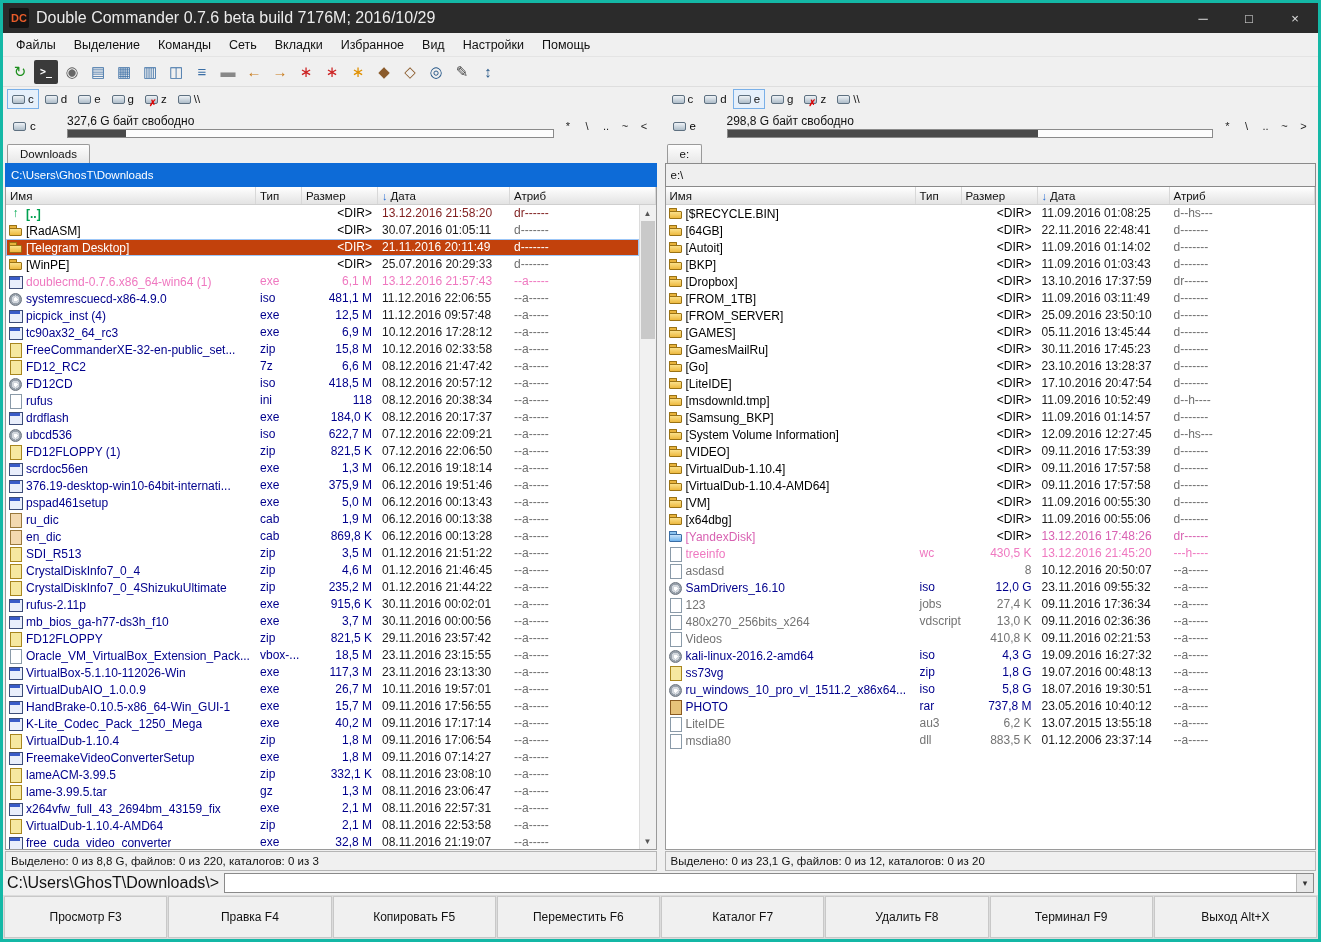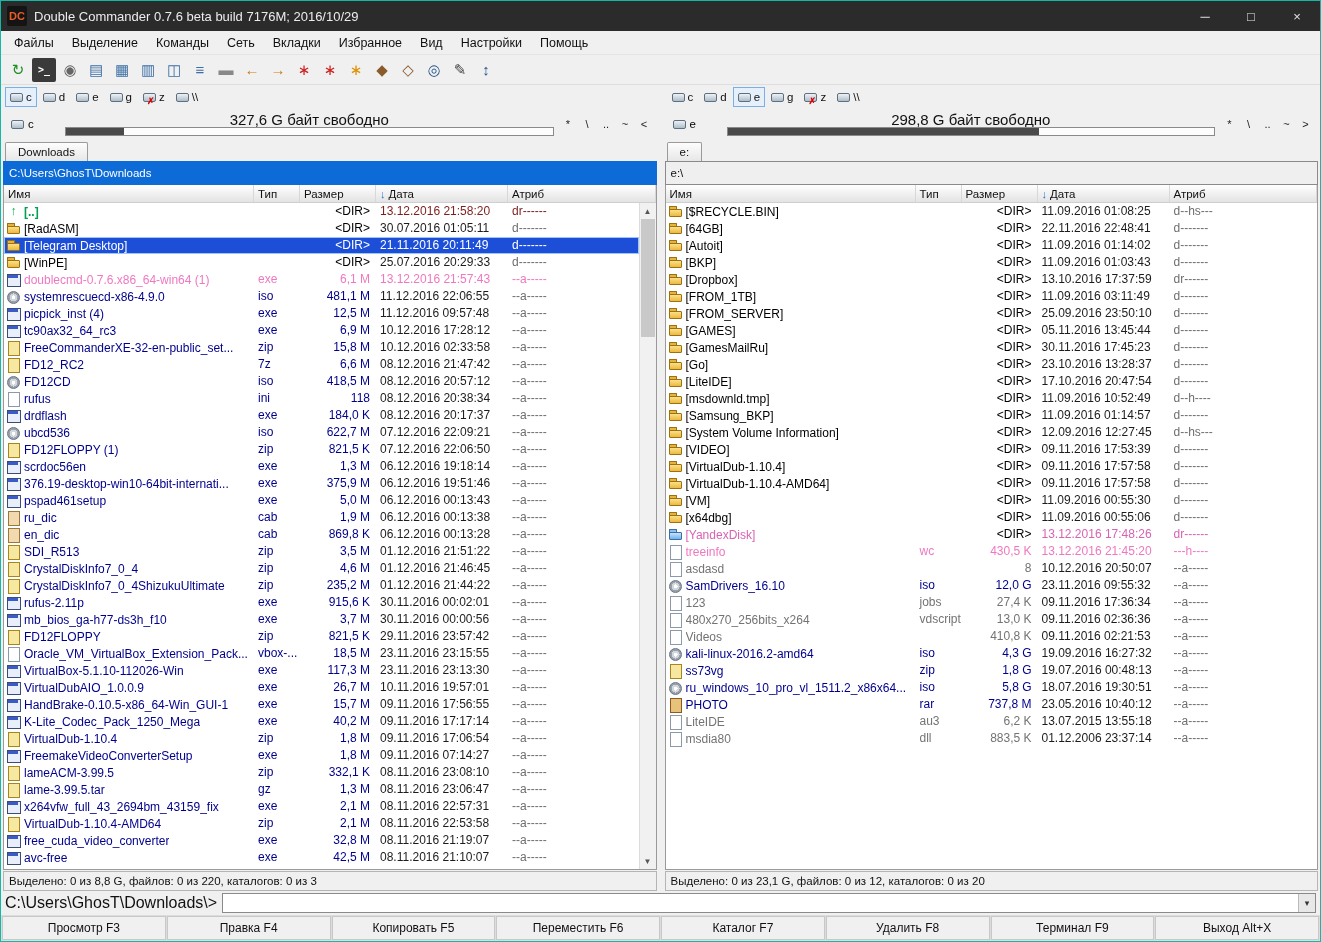--- a/index.html
+++ b/index.html
@@ -1,23 +1,23 @@
 <!DOCTYPE html>
 <html><head>
 <meta charset="utf-8">
 <style>
   *{box-sizing:border-box}
   html,body{margin:0;padding:0;width:1321px;height:942px;overflow:hidden;background:#666}
   body{font-family:"Liberation Sans",sans-serif}
-  .window{width:1321px;height:942px;display:flex;flex-direction:column;background:#f0f0f0;border:1px solid #14b8a6;overflow:hidden}
+  .window{width:1321px;height:942px;display:flex;flex-direction:column;background:#f0f0f0;border:3px solid #14b8a6;overflow:hidden}
 
   
   .titlebar{height:30px;flex:none;background:#2b2b2b;display:flex;align-items:center;color:#fff}
   .logo{width:20px;height:20px;margin:0 7px 0 6px;background:#141414;color:#e85c2a;font-weight:700;font-size:11px;display:flex;align-items:center;justify-content:center;border-radius:2px;flex:none}
-  .title-text{font-size:13px;color:#ececec;white-space:nowrap}
+  .title-text{font-size:16px;color:#ececec;white-space:nowrap}
   .win-controls{margin-left:auto;display:flex;height:100%}
   .wc{width:46px;display:flex;align-items:center;justify-content:center;font-size:13px;color:#e0e0e0}
 
   
   .menubar{height:24px;flex:none;display:flex;align-items:center;padding-left:4px;background:#f0f0f0;border-bottom:1px solid #e4e4e4}
   .menu-item{padding:3px 9px;font-size:12.5px;color:#101010;white-space:nowrap}
   .toolbar{height:30px;flex:none;display:flex;align-items:center;gap:2px;padding-left:5px;background:#f0f0f0;border-bottom:1px solid #dedede}
   .tb-btn{width:24px;height:24px;display:flex;align-items:center;justify-content:center;border:1px solid transparent;border-radius:2px;flex:none}
   .tb-glyph{font-size:15px;line-height:1}
   .tb-dark{border-radius:2px}
@@ -30,21 +30,21 @@
 
   .drivebar{height:24px;flex:none;display:flex;align-items:center;gap:1px;padding:1px 2px}
   .drive-btn{height:20px;min-width:27px;padding:0 4px;display:flex;align-items:center;gap:3px;border:1px solid transparent;font-size:11.5px;position:relative;color:#111}
   .drive-btn.active{background:#e6f0fb;border:1px solid #7ab0e8}
   .drv-glyph{width:13px;height:9px;background:linear-gradient(#eef2f6,#aebdc9);border:1px solid #5e7080;border-radius:2px;flex:none}
   .drv-x{position:absolute;left:8px;top:9px;font-size:9px;line-height:9px;color:#d00;font-weight:700}
 
   .freespace{height:30px;flex:none;display:flex;align-items:center;gap:6px;padding:0 4px}
   .drive-combo{display:flex;align-items:center;gap:4px;flex:none;width:52px;padding-left:4px;font-size:11.5px}
   .fs-center{flex:1;display:flex;flex-direction:column;justify-content:center;gap:1px;min-width:0}
-  .fs-text{font-size:15px;text-align:center;line-height:13px;color:#111;white-space:nowrap}
+  .fs-text{font-size:12px;text-align:left;line-height:13px;color:#111;white-space:nowrap}
   .gauge{height:9px;border:1px solid #8a8a8a;background:#fdfdfd;position:relative}
   .gauge-fill{position:absolute;left:0;top:0;bottom:0;background:#4a4a4a}
   .fs-nav{display:flex;gap:2px;flex:none}
   .fs-btn{min-width:17px;height:17px;display:flex;align-items:center;justify-content:center;font-size:11px;color:#222;border:1px solid transparent}
 
   .tabsbar{height:22px;flex:none;display:flex;align-items:flex-end;padding-left:2px}
   .tab{height:19px;padding:0 12px;display:flex;align-items:center;font-size:11.5px;color:#111;background:linear-gradient(#fdfdfd,#e7e7e7);border:1px solid #9a9a9a;border-bottom:none;border-radius:2px 2px 0 0;white-space:nowrap}
 
   .pathbar{height:19px;flex:none;display:flex;align-items:center;padding:11px 5px;font-size:11.5px;border:1px solid #8a8a8a;overflow:hidden;white-space:nowrap}
   .pathbar.active{background:#0d6bd7;color:#fff;border-color:#0d6bd7}
@@ -64,21 +64,21 @@
   .c-date{color:#1c1c1c}
   .c-attr{color:#6e6e6e}
 
   .r-file .nm,.r-file .c-ext,.r-file .c-size{color:#00008c}
   .r-plain .nm,.r-plain .c-ext,.r-plain .c-size{color:#737373}
   .r-dir .nm,.r-dir .c-size{color:#000}
   .r-up .nm{color:#00a050;font-weight:600}
   .r-up .c-date,.r-up .c-attr{color:#7f1d1d}
   .r-hid .nm,.r-hid .c-ext,.r-hid .c-size,.r-hid .c-date,.r-hid .c-attr{color:#ef78c0}
   .r-hiddir .nm,.r-hiddir .c-date,.r-hiddir .c-attr{color:#d862b2}
-  .r-sel{background:#1d4ed8;outline:1px solid #9cc6f7;outline-offset:-1px}
+  .r-sel{background:#c2410c;outline:1px solid #9cc6f7;outline-offset:-1px}
   .r-sel .nm,.r-sel .c-ext,.r-sel .c-size,.r-sel .c-date,.r-sel .c-attr{color:#fff}
 
   
   .ic{width:15px;height:15px;flex:none;position:relative;display:inline-block}
   .ic-folder::before,.ic-cloud::before{content:"";position:absolute;left:1px;top:2px;width:6px;height:4px;border-radius:1px 1px 0 0;background:#e8b33c;border:1px solid #9a7214;border-bottom:none}
   .ic-folder::after{content:"";position:absolute;left:1px;top:5px;right:1px;bottom:2px;background:linear-gradient(#fbe089,#edb93f);border:1px solid #9a7214;border-radius:1px}
   .ic-cloud::before{background:#8cc3ef;border-color:#3a6ea5}
   .ic-cloud::after{content:"";position:absolute;left:1px;top:5px;right:1px;bottom:2px;background:linear-gradient(#c8e3fa,#6fb3ed);border:1px solid #3a6ea5;border-radius:1px}
   .ic-up::after{content:"↑";position:absolute;inset:0;text-align:center;font-size:12px;line-height:15px;color:#00aa50;font-weight:700}
   .ic-iso::after{content:"";position:absolute;left:1px;top:2px;width:11px;height:11px;border-radius:50%;background:radial-gradient(circle,#ffffff 0 2px,#d2d7dd 2px 4px,#98a1ab 4px);border:1px solid #6c757f}
@@ -96,21 +96,21 @@
   .vs-thumb{position:absolute;left:1px;right:1px;top:0;height:118px;background:#c9c9c9}
 
   .statusbar{height:20px;flex:none;margin-top:1px;border:1px solid #b5b5b5;background:#f0f0f0;display:flex;align-items:center;padding:0 5px;font-size:11.5px;color:#111;white-space:nowrap;overflow:hidden}
 
   
   .cmdline{height:24px;flex:none;display:flex;align-items:center;gap:5px;padding:1px 4px;background:#f0f0f0}
   .prompt{font-size:16px;color:#111;white-space:nowrap}
   .cmd-wrap{flex:1;display:flex;height:20px;border:1px solid #8a8a8a;background:#fff}
   .cmd-input{flex:1;border:none;outline:none;font:12px "Liberation Sans",sans-serif;padding:0 3px;min-width:0}
   .cmd-dd{width:17px;flex:none;display:flex;align-items:center;justify-content:center;font-size:9px;color:#333;background:#e8e8e8;border-left:1px solid #bbb}
-  .fkeys{height:26px;flex:none;display:flex;gap:1px;padding:1px;background:#dcdcdc}
+  .fkeys{height:44px;flex:none;display:flex;gap:1px;padding:1px;background:#dcdcdc}
   .fk-btn{flex:1;display:flex;align-items:center;justify-content:center;font-size:12px;color:#111;background:#f0f0f0;border:1px solid #c8c8c8;white-space:nowrap;overflow:hidden}
 </style>
 </head>
 <body>
 
 <div class="window">
 
   <div class="titlebar">
     <span class="logo">DC</span>
     <span class="title-text">Double Commander 0.7.6 beta build 7176M; 2016/10/29</span>

